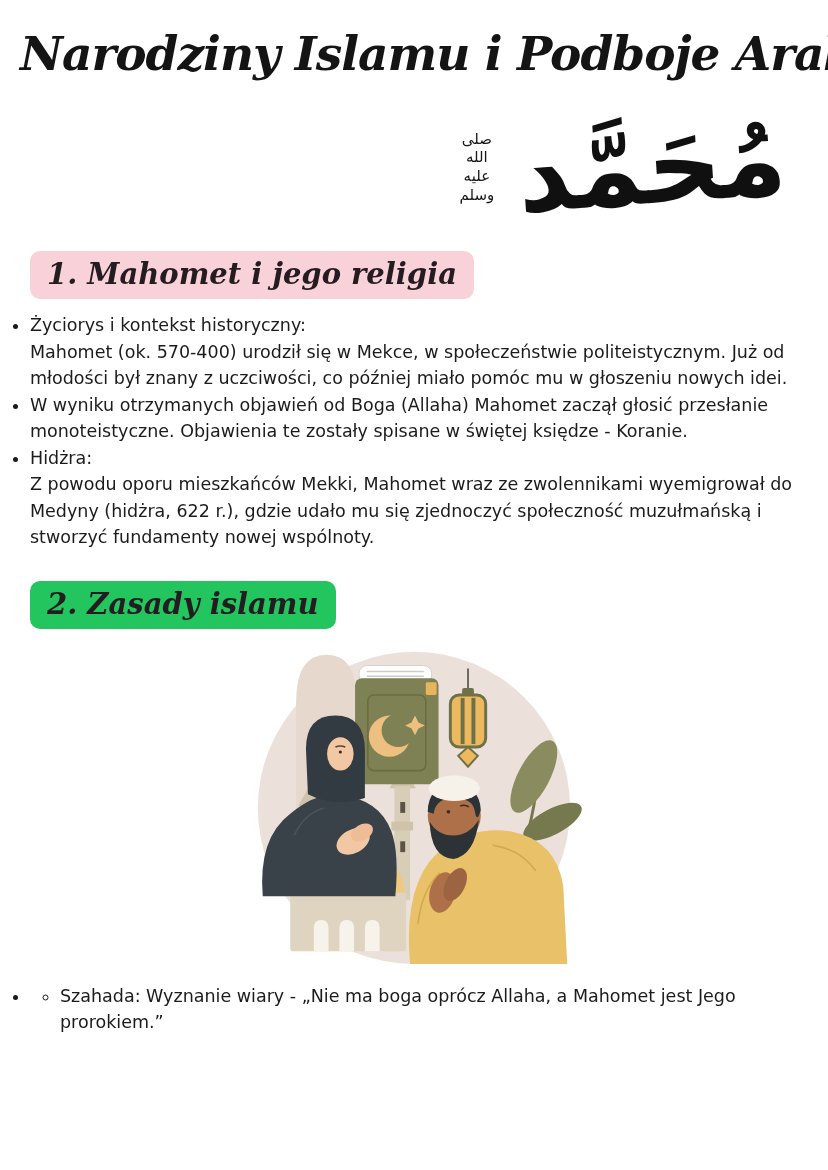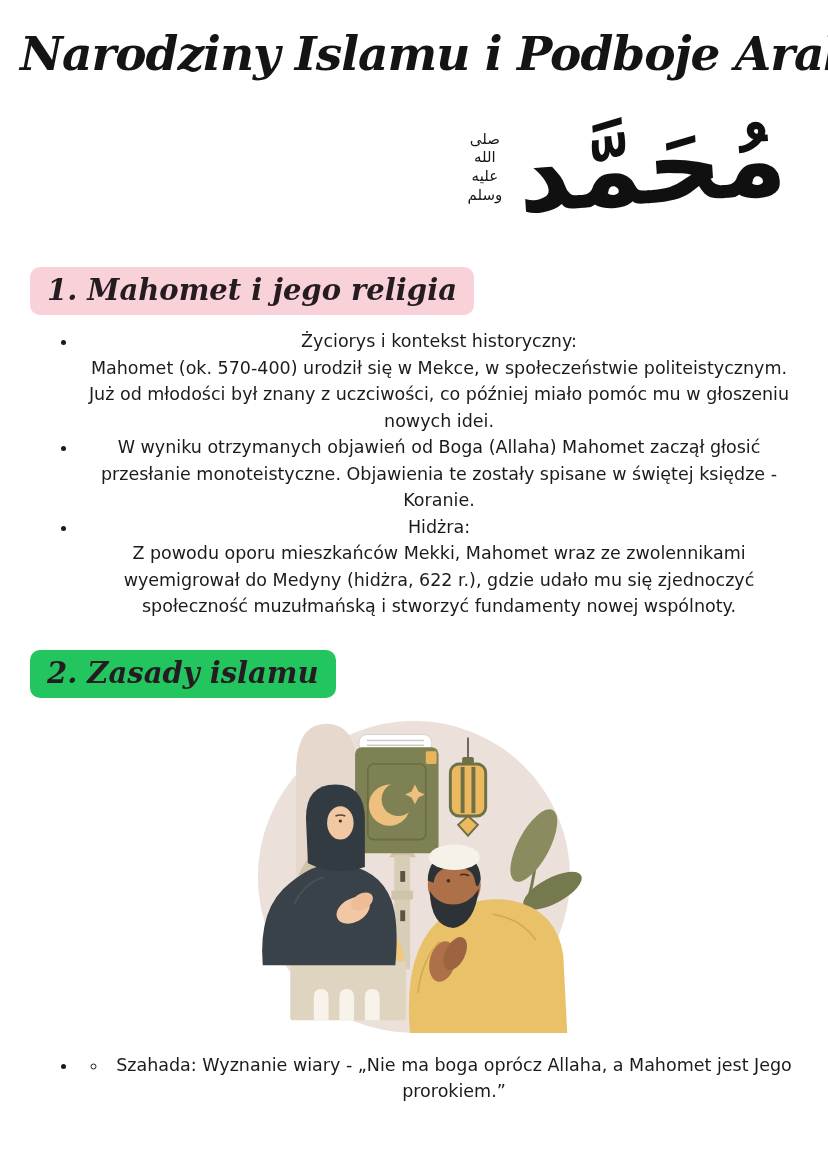--- a/index.html
+++ b/index.html
@@ -28,21 +28,21 @@
   }
 
   
   .callig {
     height: 168px;
     margin-top: 2px;
     padding-right: 42px;
     display: flex;
     justify-content: flex-end;
     align-items: center;
-    gap: 6px;
+    gap: 14px;
   }
   .callig-side {
     width: 52px;
     font-size: 15px;
     line-height: 1.25;
     text-align: center;
     color: #161616;
     direction: rtl;
   }
   .callig-main {
@@ -59,31 +59,30 @@
     display: inline-block;
     margin-left: 30px;
     padding: 6px 17px 8px;
     border-radius: 10px;
     font-family: "DejaVu Serif", serif;
     font-style: italic;
     font-weight: bold;
     font-size: 29px;
     color: #241c20;
   }
-  .h1-wrap { margin-top: 16px; }
+  .h1-wrap { margin-top: 0; }
   .h2-wrap { margin-top: 30px; }
 
   
   ul.notes {
     margin: 13px 28px 0 0;
-    padding-left: 78px;
+    padding-left: 30px;
     list-style: disc outside;
     font-size: 17.5px;
     line-height: 26.5px;
-    text-align: center;
   }
   ul.notes > li { margin: 0; }
   ul.sub {
     margin: 0;
     padding-left: 30px;
     list-style: circle outside;
   }
   .b-label, .b-text { display: block; }
 
   

